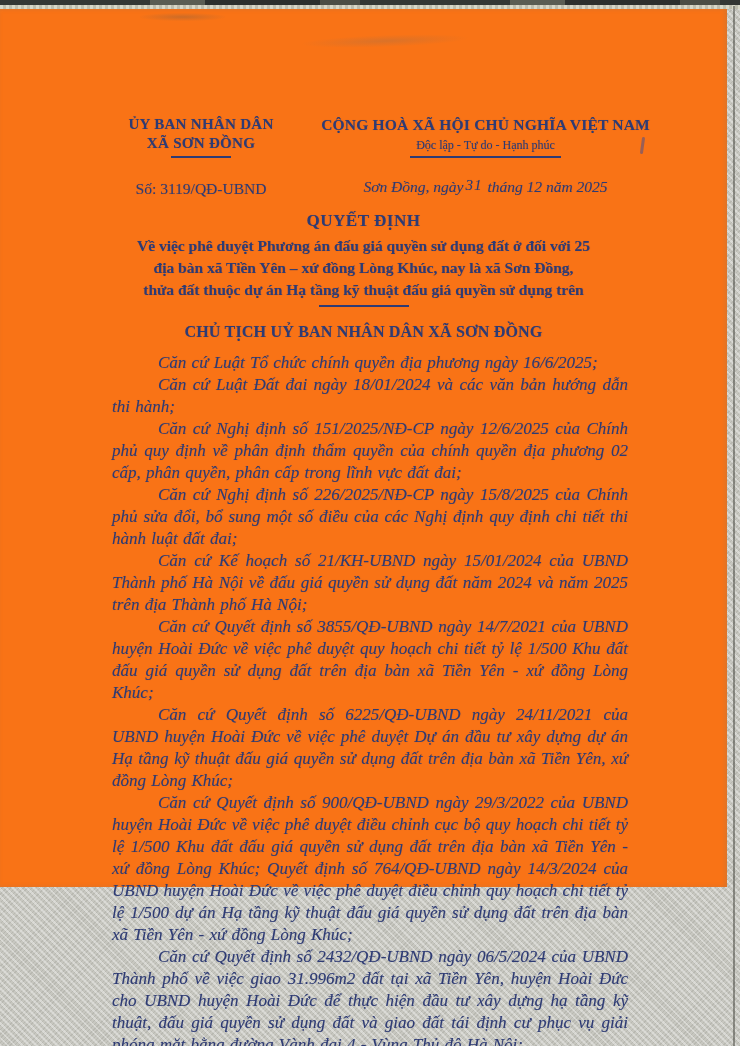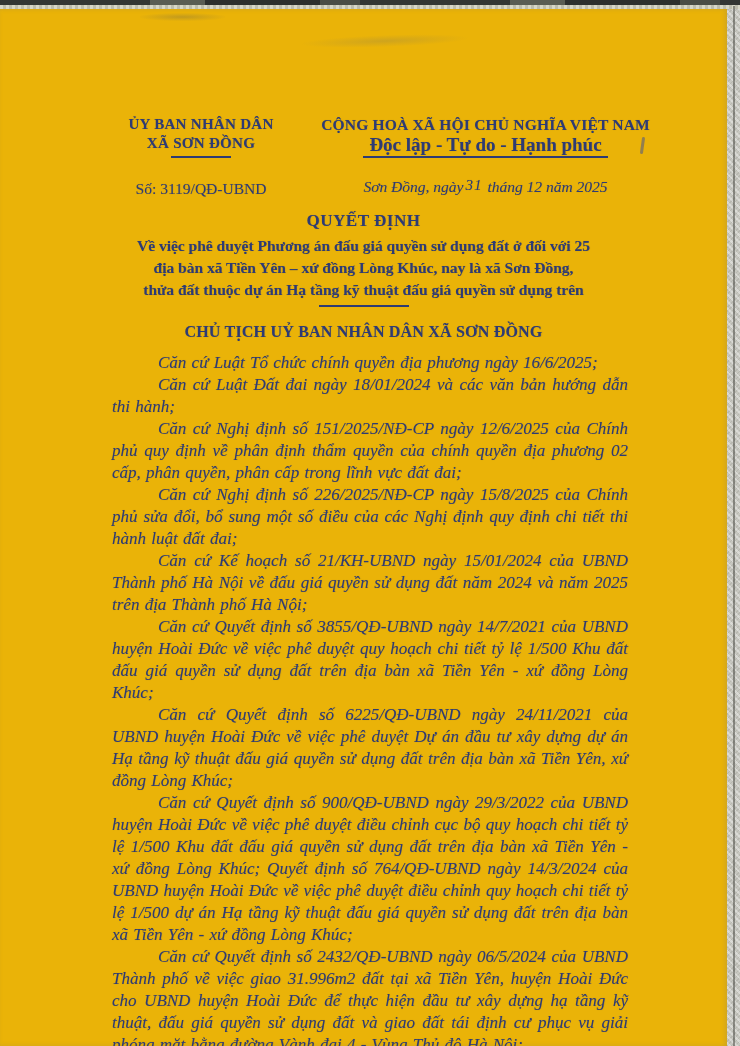--- a/index.html
+++ b/index.html
@@ -18,42 +18,42 @@
     background:repeating-linear-gradient(90deg, rgba(216,216,200,.95) 0 3px, rgba(188,188,172,.95) 3px 6px);
   }
   .scan-strip::before {
     content:""; position:absolute; top:0; left:0; width:100%; height:5px;
     background:repeating-linear-gradient(90deg,#343734 0 150px,#5a5d53 150px 205px,#2d302d 205px 320px,#4a4d45 320px 360px);
   }
 
   
   .edge-line { position:absolute; top:6px; right:5px; width:2px; height:1040px; background:rgba(75,75,68,.55); z-index:3; }
 
-  .paper { position:absolute; left:0; top:9px; width:727px; height:1037px; background:#eab308; z-index:1;
+  .paper { position:absolute; left:0; top:9px; width:727px; height:878px; background:#f97316; z-index:1;
            box-shadow: inset -2px 0 4px rgba(120,120,110,.25); }
 
   
   .smudge-top-center { position:absolute; left:300px; top:26px; width:170px; height:12px; transform:rotate(-2deg);
     background:radial-gradient(ellipse at center, rgba(110,110,104,.22), rgba(110,110,104,0) 70%); }
   .smudge-top-left { position:absolute; left:140px; top:4px; width:85px; height:8px;
     background:radial-gradient(ellipse at center, rgba(90,90,84,.28), rgba(90,90,84,0) 75%); }
   .speck-blue { position:absolute; left:641px; top:128px; width:3px; height:17px;
     background:rgba(58,76,150,.5); border-radius:2px; transform:rotate(8deg); }
   .content { position:relative; padding-top:106px; color:#2e3b74;
              text-shadow:0.3px 0.3px 0.7px rgba(44,56,114,.35); }
 
   .header-row { display:flex; align-items:flex-start; padding:0 72px 0 112px; }
   .issuer-block { width:178px; text-align:center; flex:none; }
   .issuer-line { font-weight:bold; font-size:15px; line-height:19px; letter-spacing:.3px; white-space:nowrap; }
   .issuer-rule { width:60px; height:0; border-top:2px solid #2e3b74; margin:3px auto 0; }
   .doc-number { margin-top:22px; font-size:15.5px; white-space:nowrap; }
 
   .national-block { flex:1; margin-left:26px; text-align:center; }
   .national-line1 { font-weight:bold; font-size:15.5px; line-height:20px; letter-spacing:.2px; white-space:nowrap; }
-  .motto { display:inline-block; font-weight:bold; font-size:19px; line-height:20px;
+  .motto { display:inline-block; font-weight:normal; font-size:12px; line-height:20px;
            padding:0 6px 1px; border-bottom:2px solid #2e3b74; white-space:nowrap; }
   .dateline { margin-top:20px; font-style:italic; font-size:15.5px; white-space:nowrap; }
   .dateline .day { padding:0 5px 0 2px; position:relative; top:-2px; letter-spacing:1px; font-size:15px; }
 
   .title-block { text-align:center; margin-top:12px; }
   .doc-title { font-weight:bold; font-size:17px; letter-spacing:.5px; line-height:22px; }
   .doc-subtitle { font-weight:bold; font-size:15.5px; line-height:22px; margin-top:3px; }
   .title-rule { width:90px; height:0; border-top:2px solid #2e3b74; margin:4px auto 0; }
 
   .authority { text-align:center; font-weight:bold; font-size:16px; margin-top:16px; letter-spacing:.2px; }

